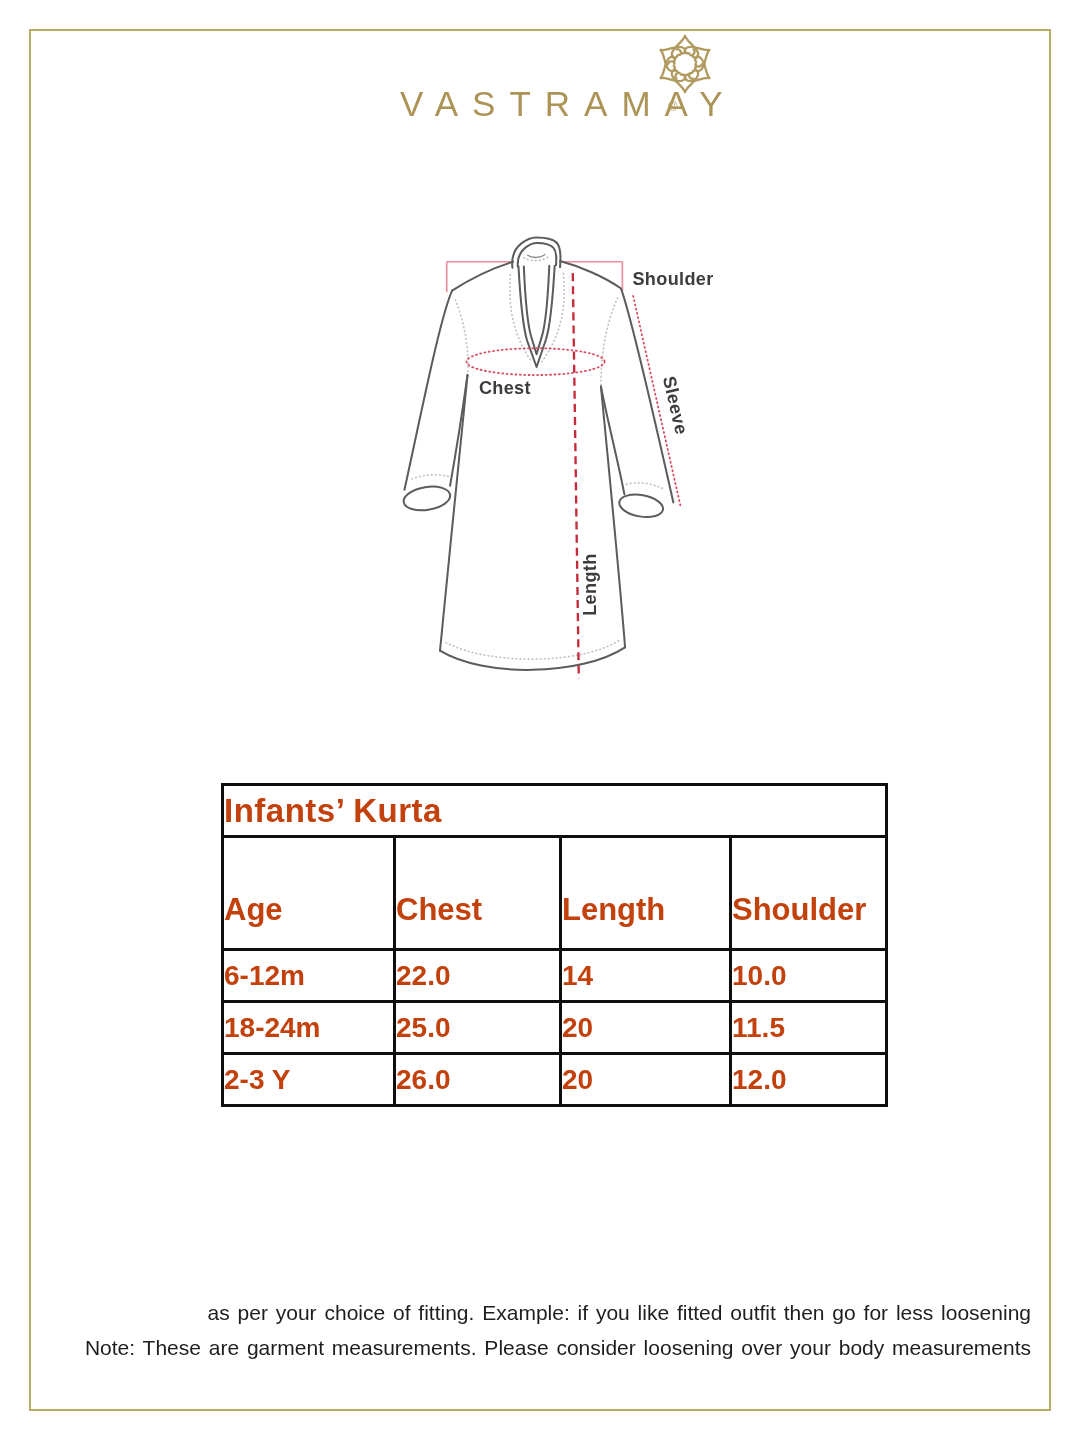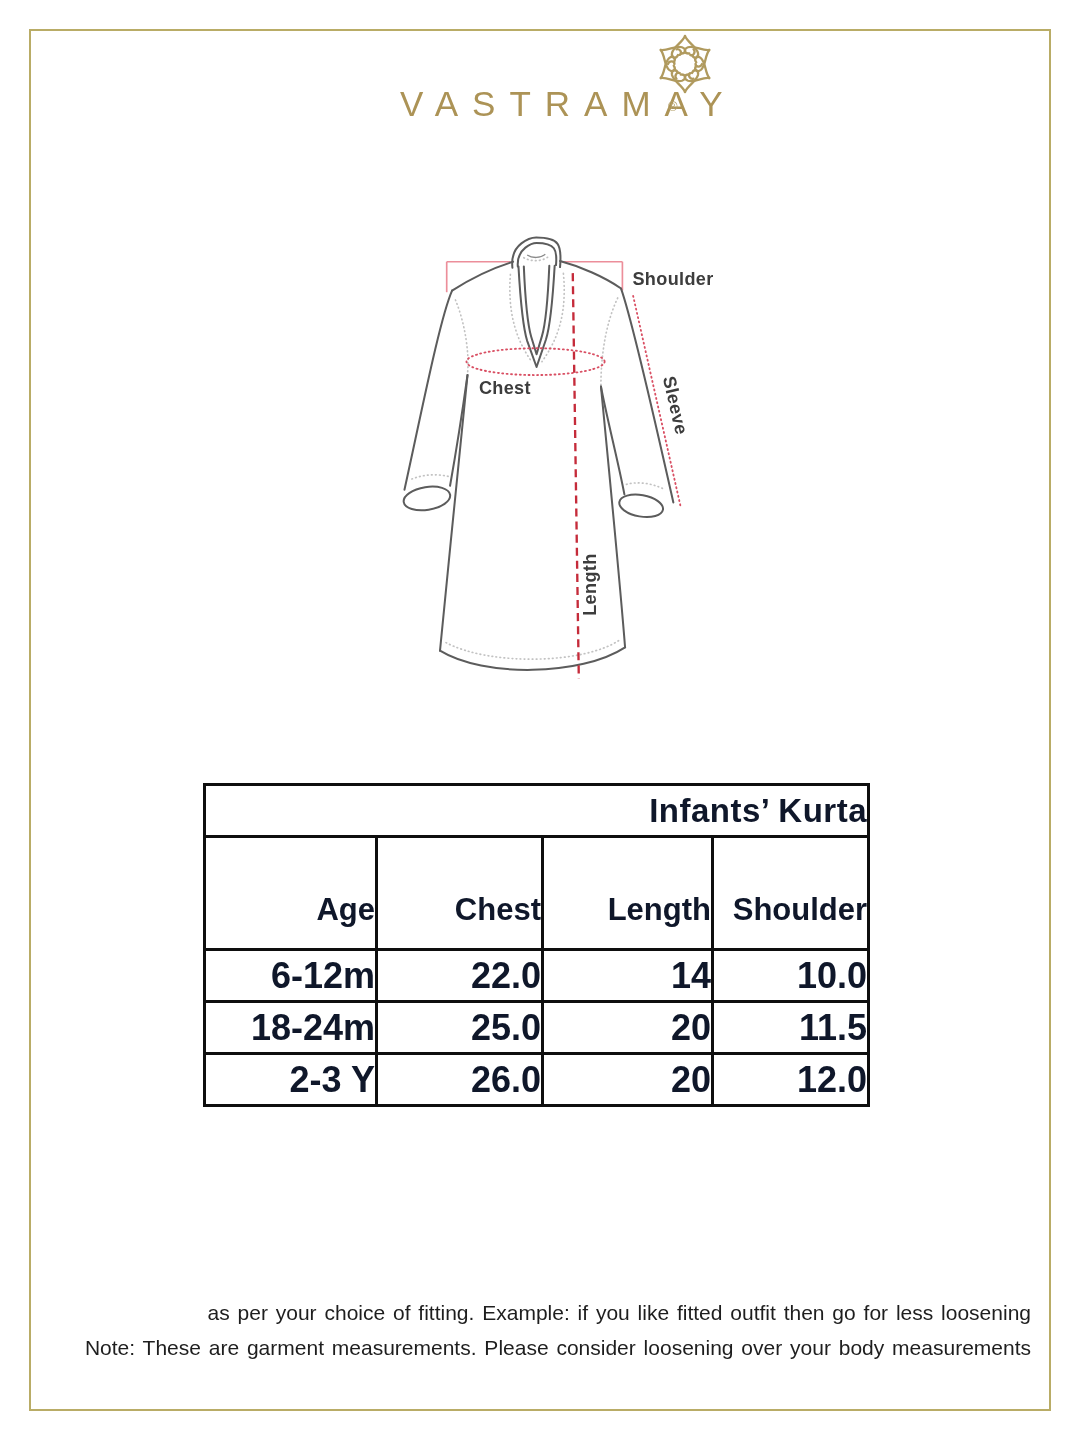--- a/index.html
+++ b/index.html
@@ -10,27 +10,27 @@
   
   .logo-text{position:absolute;left:352px;top:84px;font-size:35px;letter-spacing:14px;
              color:#ac9356;font-weight:400;white-space:nowrap;margin-left:48px;}
   .reg-mark{position:absolute;left:668px;top:99px;font-size:13px;color:#b4a06a;}
   .ornament{position:absolute;left:650px;top:30px;}
   
   .diagram{position:absolute;left:383px;top:224px;}
   .diagram text{font-family:"Liberation Sans",sans-serif;font-weight:bold;fill:#3d3d3d;
                 font-size:54px;letter-spacing:1px;}
   
-  .size-table{position:absolute;left:203px;top:783px;width:664px;border-collapse:collapse;
-              table-layout:fixed;color:#0f172a;text-align:right;font-weight:bold;}
+  .size-table{position:absolute;left:221px;top:783px;width:664px;border-collapse:collapse;
+              table-layout:fixed;color:#c2410c;text-align:left;font-weight:bold;}
   .size-table td{border:3px solid #0e0e0e;padding:0;}
   .t-title td{height:49px;font-size:33px;letter-spacing:0.5px;}
   .t-sub td{height:49px;font-size:24px;padding-left:164px;}
   .t-head td{height:90px;vertical-align:bottom;padding-bottom:20px;font-size:31px;}
-  .t-row td{height:49px;font-size:36px;}
+  .t-row td{height:49px;font-size:28px;}
   
   .note{position:absolute;left:49px;right:49px;top:1295px;text-align:right;
         font-size:21px;line-height:35px;color:#1e1e1e;word-spacing:2px;}
 </style>
 </head>
 <body>
 
 <div class="page">
   <div class="frame"></div>
 

